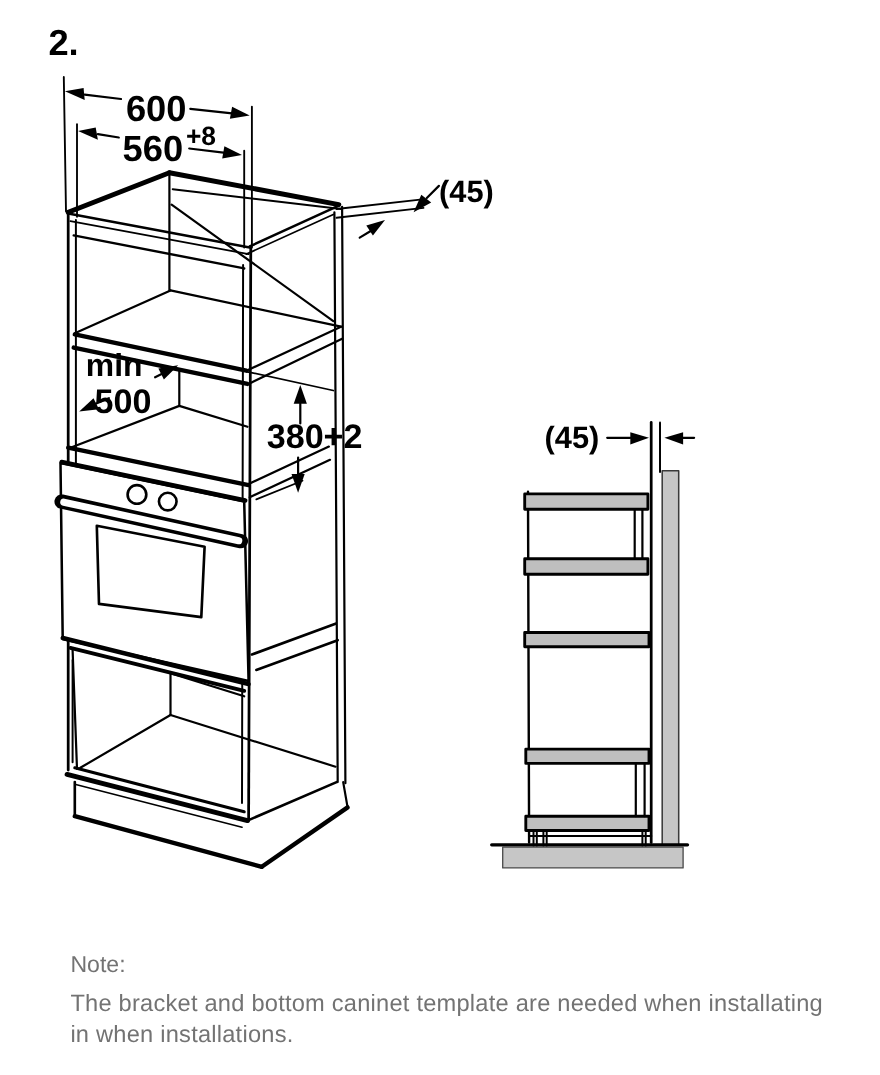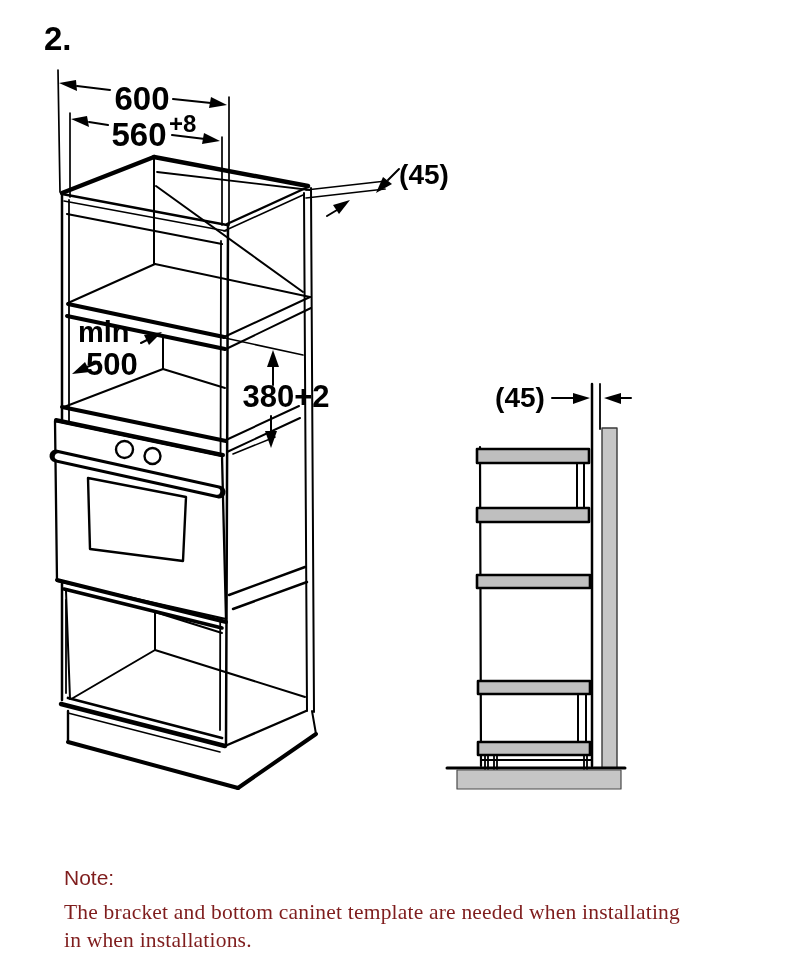--- a/index.html
+++ b/index.html
@@ -1,22 +1,22 @@
 <!DOCTYPE html>
 <html><head>
 <meta charset="utf-8">
 <style>
   html,body{margin:0;padding:0;background:#fff;}
   .stage{position:relative;width:800px;height:977px;background:#fff;overflow:hidden;
          font-family:"Liberation Sans",sans-serif;}
   .stage svg{position:absolute;left:0;top:0;}
   .fig-label{position:absolute;left:44px;top:20px;font-weight:bold;font-size:33px;color:#000;}
-  .note{position:absolute;left:64px;top:866px;color:#7f1d1d;}
+  .note{position:absolute;left:64px;top:866px;color:#737373;}
   .note-label{font-size:21px;margin-bottom:8px;}
-  .note-line{font-size:21.5px;line-height:28px;letter-spacing:0.2px;font-family:Liberation Serif, serif;}
+  .note-line{font-size:21.5px;line-height:28px;letter-spacing:0.2px;}
   svg text{font-family:"Liberation Sans",sans-serif;font-weight:bold;fill:#000;}
 </style>
 </head>
 <body>
 
 <div class="stage">
 
   <div class="fig-label">2.</div>
 
   <svg width="800" height="977" viewBox="0 0 800 977" stroke-linecap="round" stroke-linejoin="round">

